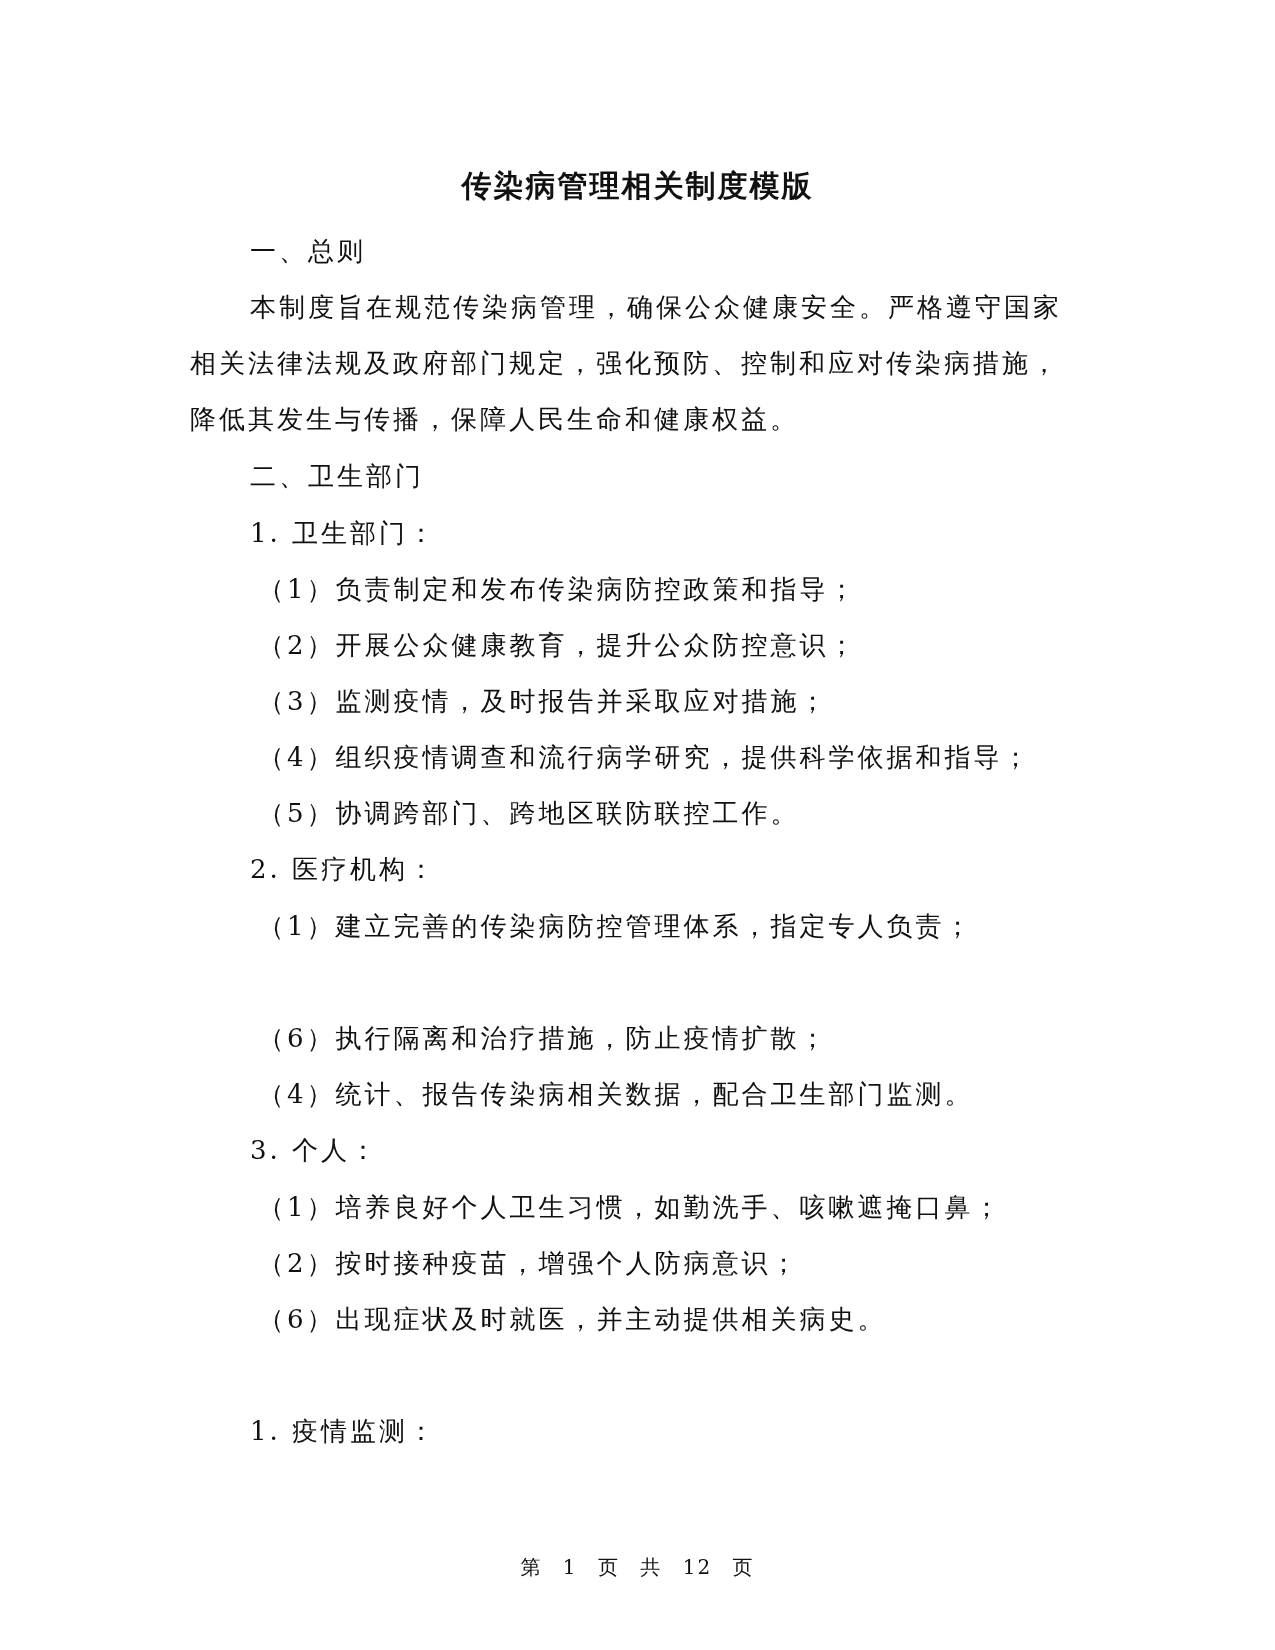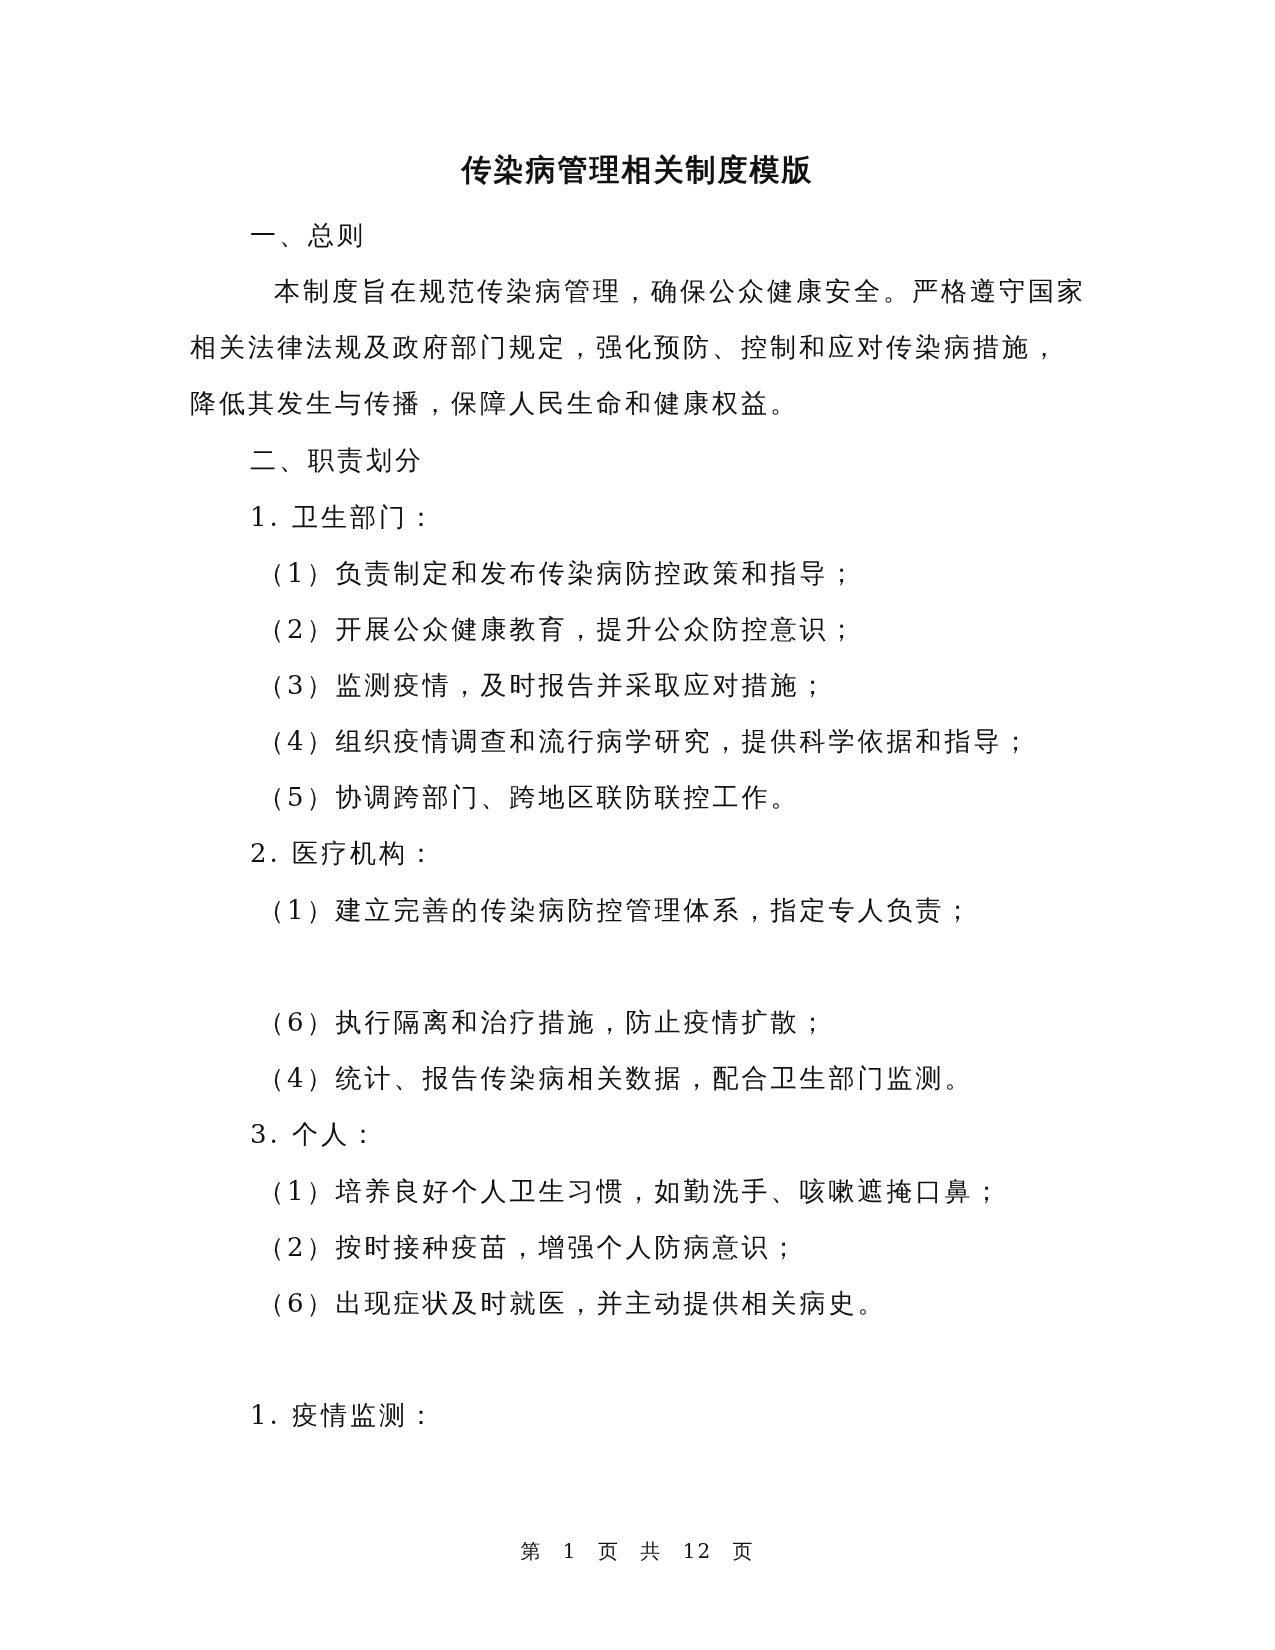--- a/index.html
+++ b/index.html
@@ -1,41 +1,41 @@
 <!DOCTYPE html>
 <html><head>
 <meta charset="utf-8">
 <style>
   html, body { margin: 0; padding: 0; background: #ffffff; }
   body { width: 1275px; height: 1650px; position: relative; overflow: hidden;
          font-family: "DejaVu Serif", "Liberation Serif", serif; color: #111; }
-  .page { position: absolute; left: 0; top: 0; width: 1275px; height: 1190px; }
+  .page { position: absolute; left: 0; top: 16px; width: 1275px; height: 1190px; }
   .title { position: absolute; top: 150px; left: 0; width: 1275px; text-align: center;
            font-size: 30px; font-weight: bold; letter-spacing: 2px; font-family: "DejaVu Sans", sans-serif; }
   .line { position: absolute; font-size: 26px; white-space: nowrap; letter-spacing: 3px; line-height: 34px; }
   .h1 { left: 250px; font-family: "DejaVu Sans", sans-serif; }
   .para { left: 190px; }
-  .para.first { left: 250px; margin-left: 24px; }
+  .para.first { left: 250px; }
   .h2 { left: 250px; }
   .item { left: 258px; }
   .footer { position: absolute; top: 1538px; left: 0; width: 1275px; text-align: center;
             font-size: 20px; word-spacing: 12px; letter-spacing: 2px; }
 </style>
 </head>
 <body>
 
 <div class="page">
   <div class="title">传染病管理相关制度模版</div>
 
   <div class="line h1" style="top:218px">一、总则</div>
   <div class="line para first" style="top:274px">本制度旨在规范传染病管理，确保公众健康安全。严格遵守国家</div>
   <div class="line para" style="top:330px">相关法律法规及政府部门规定，强化预防、控制和应对传染病措施，</div>
   <div class="line para" style="top:386px">降低其发生与传播，保障人民生命和健康权益。</div>
 
-  <div class="line h1" style="top:443px">二、职责划分</div>
+  <div class="line h1" style="top:443px">二、卫生部门</div>
 
   <div class="line h2" style="top:500px">1. 卫生部门：</div>
   <div class="line item" style="top:556px">（1）负责制定和发布传染病防控政策和指导；</div>
   <div class="line item" style="top:612px">（2）开展公众健康教育，提升公众防控意识；</div>
   <div class="line item" style="top:668px">（3）监测疫情，及时报告并采取应对措施；</div>
   <div class="line item" style="top:724px">（4）组织疫情调查和流行病学研究，提供科学依据和指导；</div>
   <div class="line item" style="top:780px">（5）协调跨部门、跨地区联防联控工作。</div>
 
   <div class="line h2" style="top:836px">2. 医疗机构：</div>
   <div class="line item" style="top:893px">（1）建立完善的传染病防控管理体系，指定专人负责；</div>

